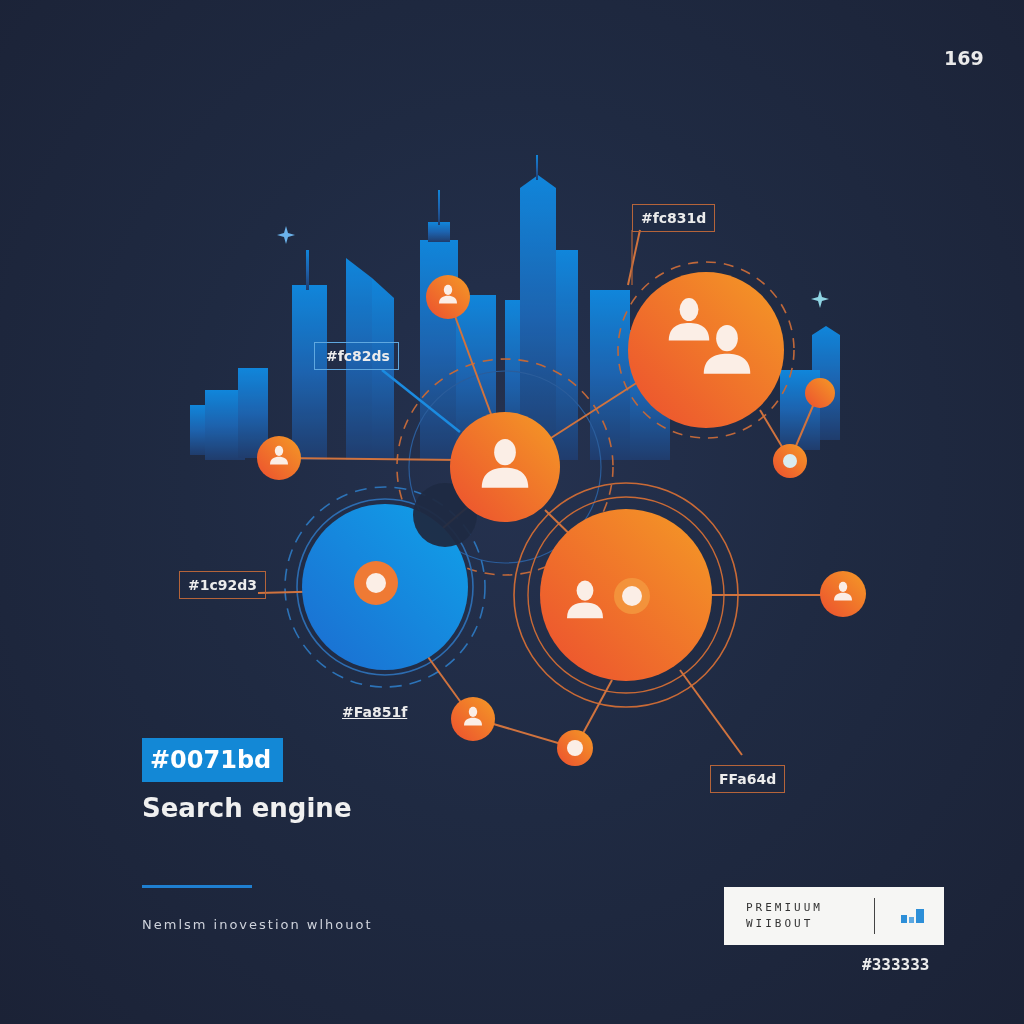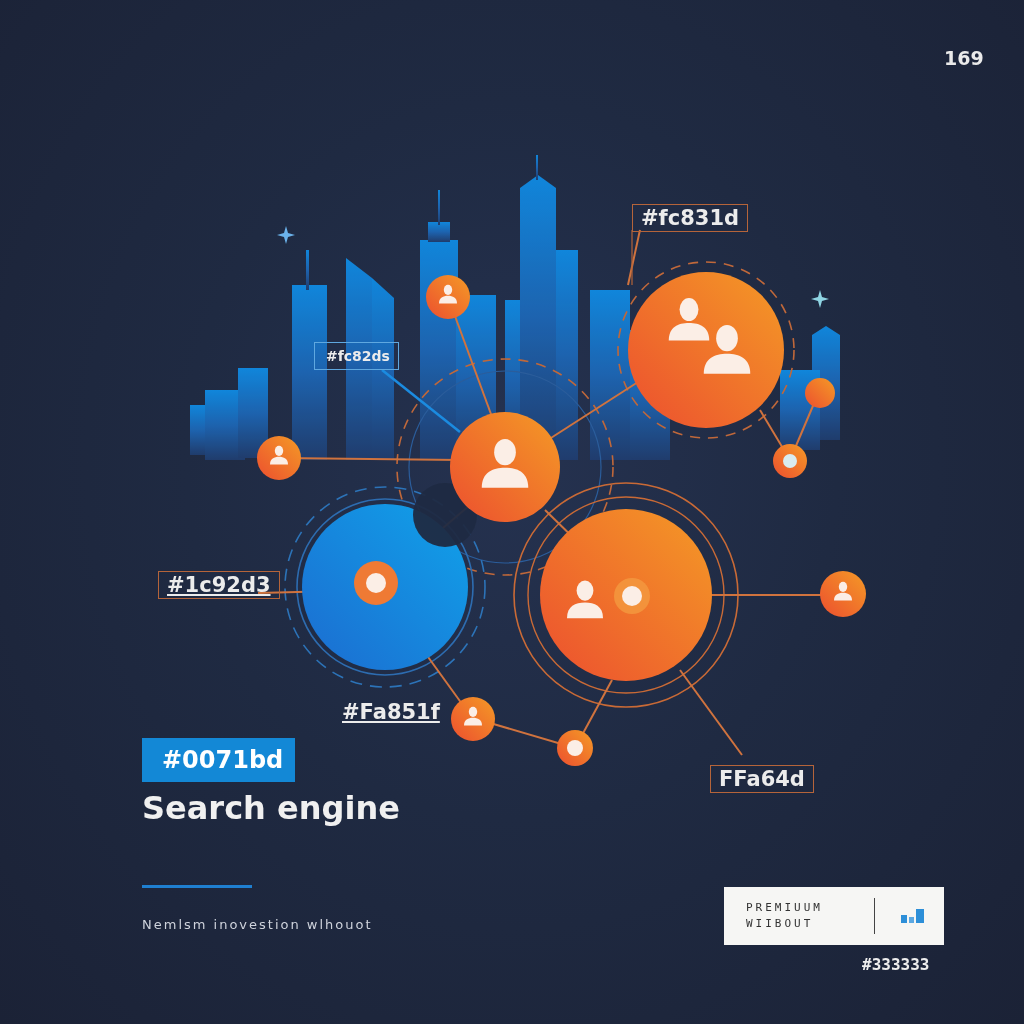--- a/index.html
+++ b/index.html
@@ -13,39 +13,39 @@
     .page-number {
       position: absolute; left: 944px; top: 47px;
       font-size: 19px; font-weight: bold; color: #eaeaea;
       font-family: "DejaVu Sans", sans-serif;
     }
     svg.art { position: absolute; left: 0; top: 0; }
     .code-label {
       position: absolute;
       font-family: "DejaVu Sans", sans-serif;
       font-weight: bold;
-      font-size: 21px;
+      font-size: 14px;
       color: #ececec;
       padding: 2px 8px;
       line-height: 22px;
       white-space: nowrap;
     }
     .code-label.orange-box { border: 1.5px solid #b5643a; }
     .code-label.blue-box { border: 1.5px solid #5fa8e0; font-size: 14px; padding-left: 11px; }
     .code-label.plain { border: none; text-decoration: underline; }
     .hero-badge {
       position: absolute; left: 142px; top: 738px;
       background: #1388d6; color: #ffffff;
       font-family: "DejaVu Sans", sans-serif; font-weight: bold;
-      font-size: 24px; padding: 6px 12px 6px 20px; line-height: 32px;
+      font-size: 24px; padding: 6px 12px 6px 8px; line-height: 32px;
     }
     .hero-title {
       position: absolute; left: 142px; top: 788px;
       font-family: "DejaVu Sans", sans-serif;
-      font-size: 32px; font-weight: 600; color: #f0f0f0;
+      font-size: 26px; font-weight: 600; color: #f0f0f0;
       line-height: 40px;
     }
     .accent-rule {
       position: absolute; left: 142px; top: 885px;
       width: 110px; height: 3px; background: #1f7fd0;
     }
     .tagline {
       position: absolute; left: 142px; top: 917px;
       font-size: 13px; letter-spacing: 2px; color: #cfd3dc;
       font-family: "DejaVu Sans", sans-serif;
@@ -194,21 +194,21 @@
   </g>
   <g>
     <circle cx="790" cy="461" r="17" fill="url(#orgG)"></circle>
     <circle cx="790" cy="461" r="7" fill="#d9ecef"></circle>
   </g>
   <circle cx="820" cy="393" r="15" fill="url(#orgG)"></circle>
 </svg>
 
 <div class="code-label orange-box" style="left:632px; top:204px;">#fc831d</div>
 <div class="code-label blue-box" style="left:314px; top:342px;">#fc82ds</div>
-<div class="code-label orange-box" style="left:158px; top:571px;text-decoration:underline;">#1c92d3</div>
+<div class="code-label orange-box" style="left:179px; top:571px;">#1c92d3</div>
 <div class="code-label plain" style="left:334px; top:699px;">#Fa851f</div>
 <div class="code-label orange-box" style="left:710px; top:753px;margin-top:12px;">FFa64d</div>
 
 <div class="hero-badge">#0071bd</div>
 <div class="hero-title">
   <div>Search engine</div>
 </div>
 <div class="accent-rule"></div>
 <div class="tagline">Nemlsm inovestion wlhouot</div>
 

